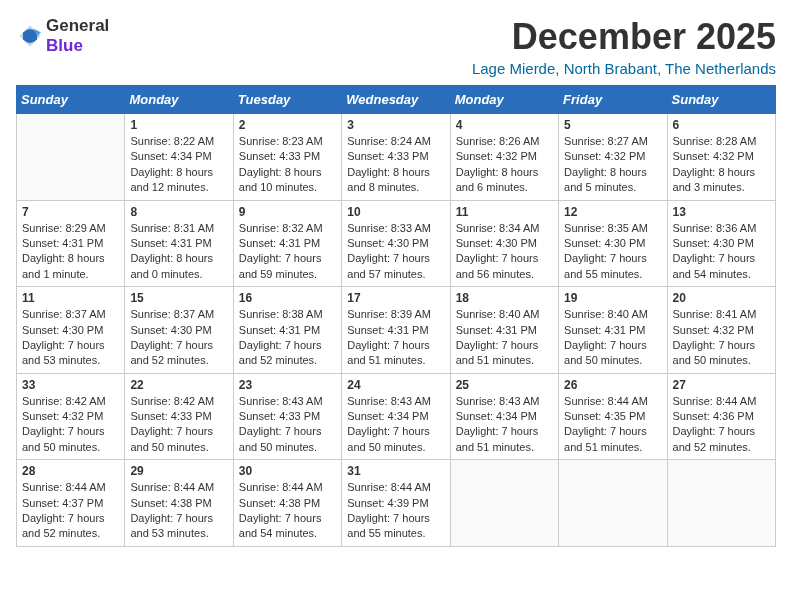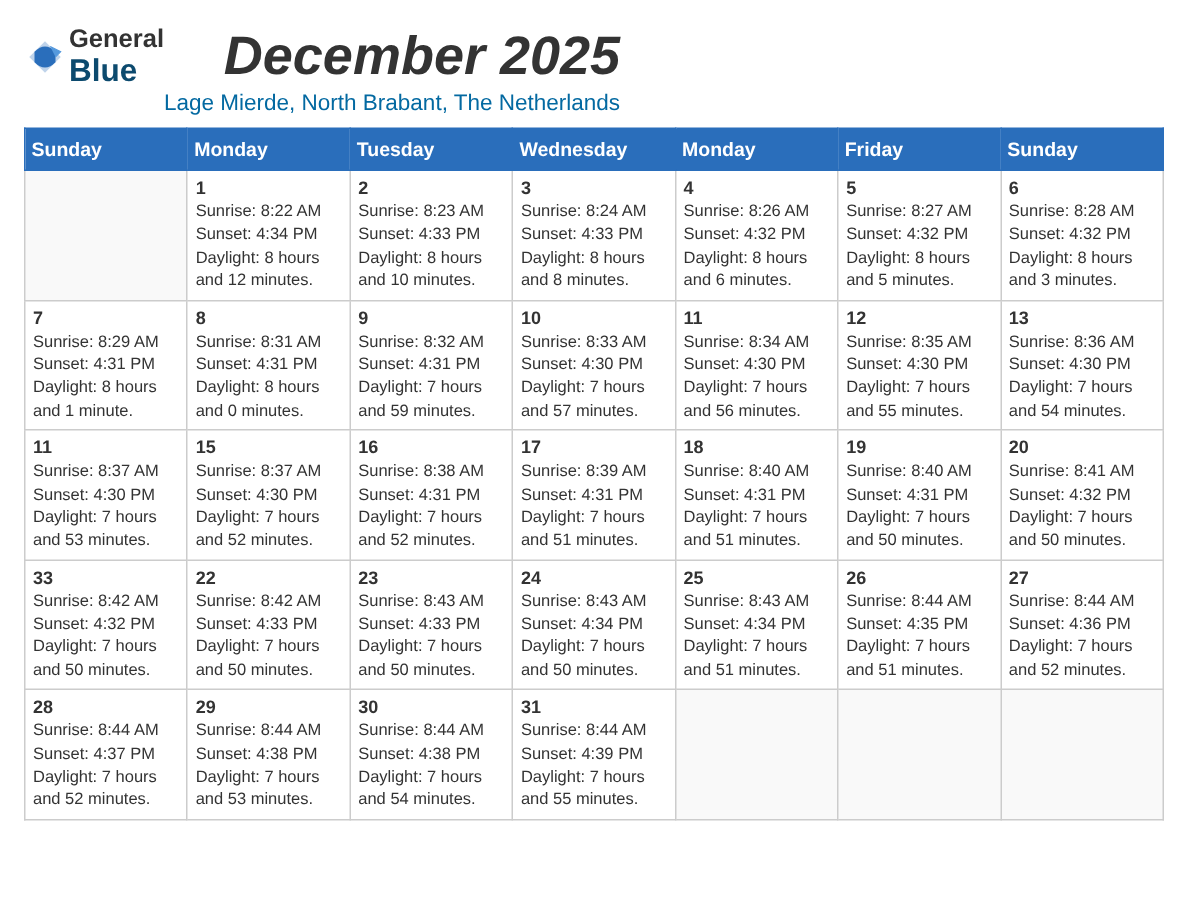--- a/index.html
+++ b/index.html
@@ -6,59 +6,59 @@
     body {
       font-family: Arial, sans-serif;
       background: #fff;
       width: 792px;
       min-height: 612px;
       padding: 16px;
     }
     .header-area {
       display: flex;
       align-items: flex-start;
-      justify-content: flex-start;
+      justify-content: space-between;
       margin-bottom: 4px;
     }
     .logo {
       display: flex;
       align-items: center;
       gap: 2px;
     }
     .logo-icon {
       width: 28px;
       height: 28px;
     }
     .title-area {
       text-align: right;
     }
     .month-title {
       font-size: 36px;
       font-weight: bold;
       color: #333;
-      font-style: italic;
     }
     .location-subtitle {
       font-size: 15px;
       color: #0369a1;
       margin-top: 2px;
     }
     .calendar-table {
       width: 100%;
       border-collapse: collapse;
       margin-top: 8px;
     }
     .calendar-table th {
       background-color: #2a6ebb;
       color: #fff;
       font-size: 13px;
       font-weight: bold;
       padding: 6px 4px;
       text-align: left;
       border: 1px solid #2a6ebb;
+      font-style: italic;
     }
     .calendar-table td {
       border: 1px solid #ccc;
       vertical-align: top;
       padding: 4px 5px;
       font-size: 10.5px;
       color: #333;
       height: 80px;
       width: calc(100% / 7);
     }
@@ -82,21 +82,21 @@
 <div class="header-area">
   <div class="logo">
     <svg class="logo-icon" viewBox="0 0 40 40" xmlns="http://www.w3.org/2000/svg">
       <path d="M20 5 L35 20 L20 35 L5 20 Z" fill="#2a6ebb" opacity="0.3"></path>
       <path d="M10 15 Q20 5 30 15 L30 25 Q20 35 10 25 Z" fill="#2a6ebb"></path>
       <path d="M25 10 L35 15 L30 20" fill="#5599dd" stroke="#5599dd" stroke-width="1"></path>
     </svg>
     <div>
       <div>
         <span style="font-size:17px;font-weight:bold;color:#333;">General</span><br>
-        <span style="font-size:21px;font-weight:bold;color:#0c4a6e;">Blue</span>
+        <span style="font-size:17px;font-weight:bold;color:#6d28d9;">Blue</span>
       </div>
     </div>
   </div>
   <div class="title-area">
     <div class="month-title">December 2025</div>
     <div class="location-subtitle">Lage Mierde, North Brabant, The Netherlands</div>
   </div>
 </div>
 
 <table class="calendar-table">

